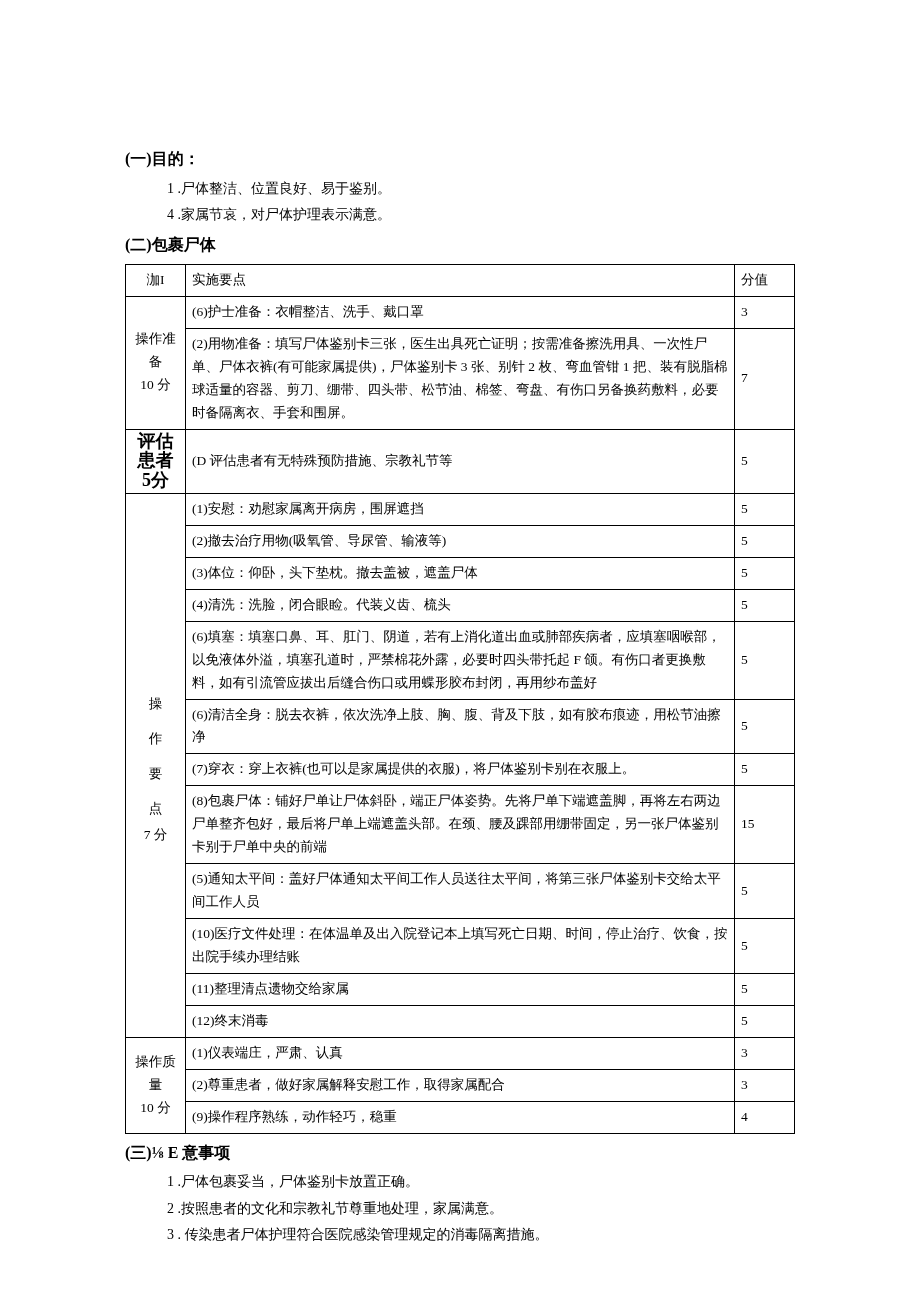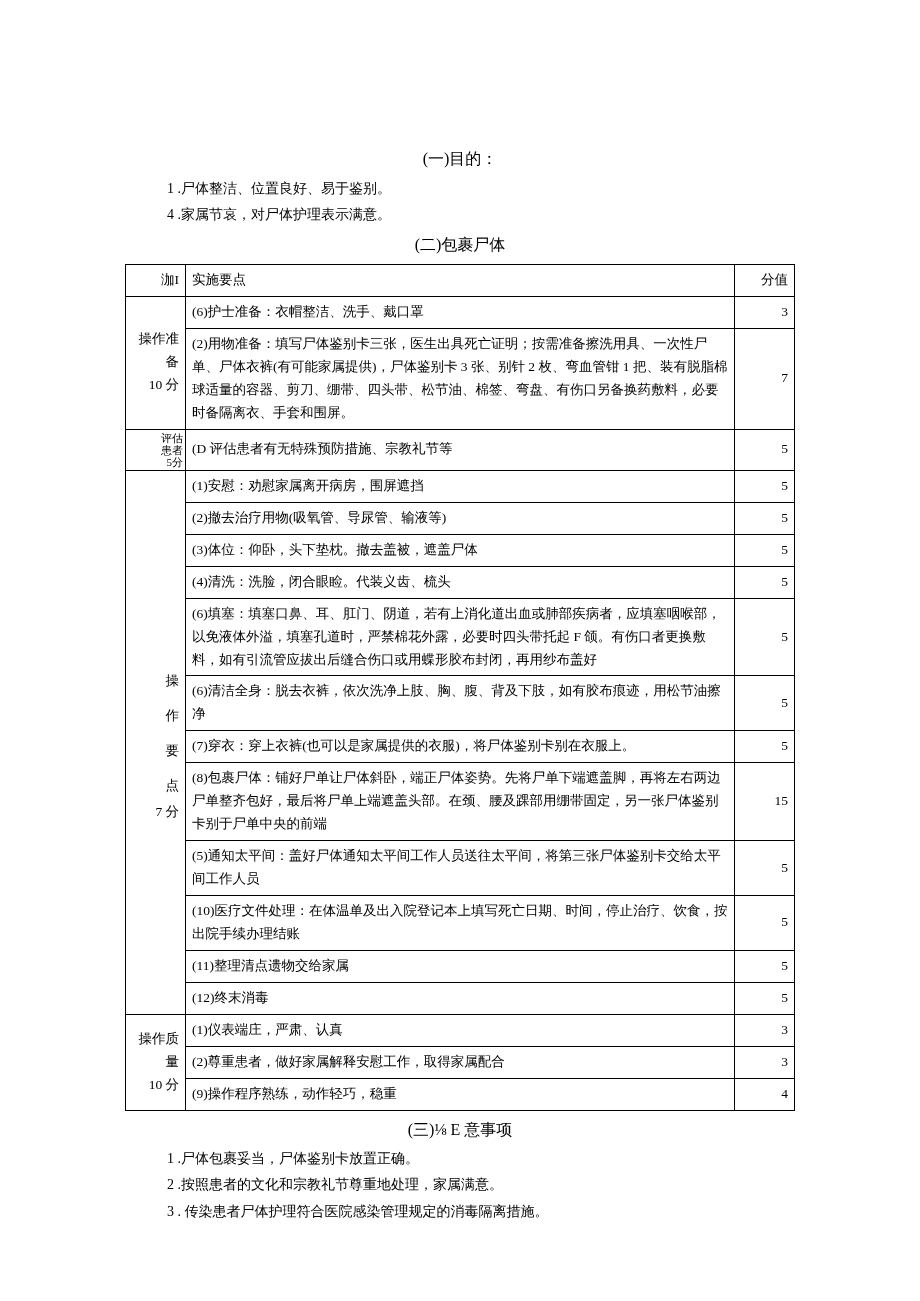--- a/index.html
+++ b/index.html
@@ -11,24 +11,23 @@
       font-family: "SimSun", "宋体", serif;
       font-size: 14px;
       line-height: 1.6;
       color: #000;
       background: #fff;
       padding: 140px 125px 60px 125px;
       width: 920px;
     }
     .section-heading {
       font-size: 16px;
-      font-weight: normal;
+      font-weight: bold;
       margin-bottom: 6px;
       margin-top: 6px;
-      text-align: center;
     }
     .list-item {
       padding-left: 56px;
       margin-bottom: 4px;
       text-indent: -14px;
     }
     table {
       border-collapse: collapse;
       width: 100%;
       margin-top: 4px;
@@ -40,25 +39,25 @@
       vertical-align: middle;
       font-size: 13.5px;
       line-height: 1.7;
     }
     th {
       font-weight: normal;
       text-align: left;
     }
     .col-category {
       width: 60px;
-      text-align: right;
+      text-align: center;
     }
     .col-score {
       width: 60px;
-      text-align: right;
+      text-align: left;
     }
     .vertical-stack span {
       display: block;
     }
   </style>
 </head>
 <body>
 
 <div class="section-heading">(一)目的：</div>
 <div class="list-item">1 .尸体整洁、位置良好、易于鉴别。</div>
@@ -81,21 +80,21 @@
     </td>
     <td>(6)护士准备：衣帽整洁、洗手、戴口罩</td>
     <td class="col-score">3</td>
   </tr>
   <tr>
     <td>(2)用物准备：填写尸体鉴别卡三张，医生出具死亡证明；按需准备擦洗用具、一次性尸单、尸体衣裤(有可能家属提供)，尸体鉴别卡 3 张、别针 2 枚、弯血管钳 1 把、装有脱脂棉球适量的容器、剪刀、绷带、四头带、松节油、棉签、弯盘、有伤口另备换药敷料，必要时备隔离衣、手套和围屏。</td>
     <td class="col-score">7</td>
   </tr>
 
   <tr>
-    <td class="col-category" style="line-height:1.1;font-size:11px;padding:2px;">
+    <td class="col-category" style="line-height:1.1;font-size:18px;padding:2px;font-weight:bold;">
       <span style="white-space:pre-line;">评估
 患者
 5分</span>
     </td>
     <td>(D 评估患者有无特殊预防措施、宗教礼节等</td>
     <td class="col-score">5</td>
   </tr>
 
   <tr>
     <td class="col-category" rowspan="12">

